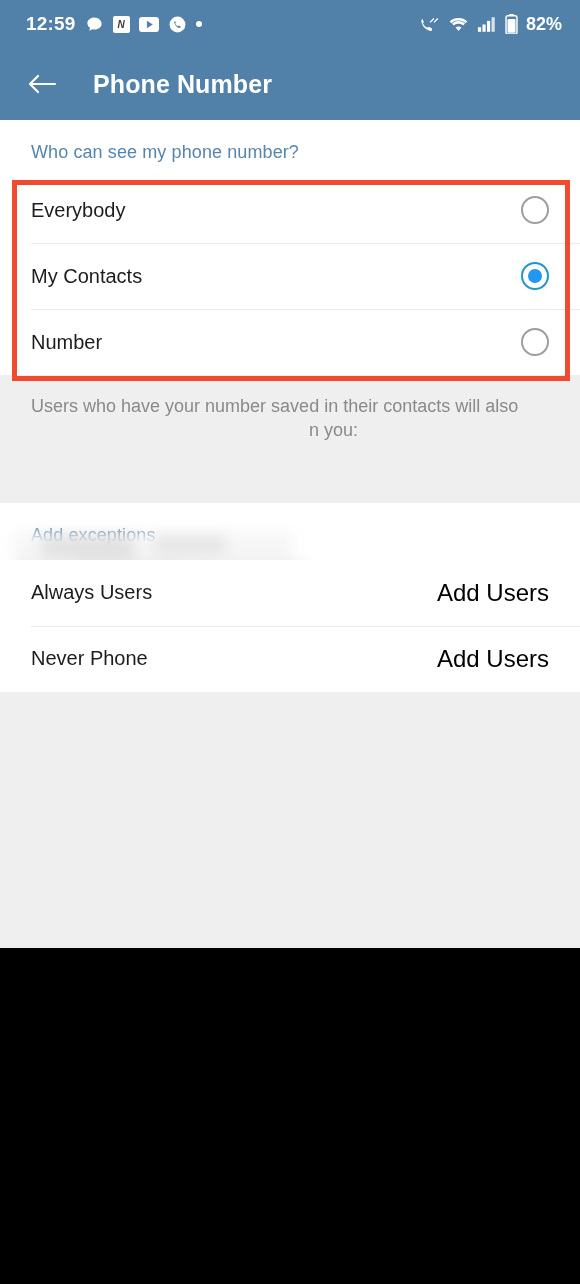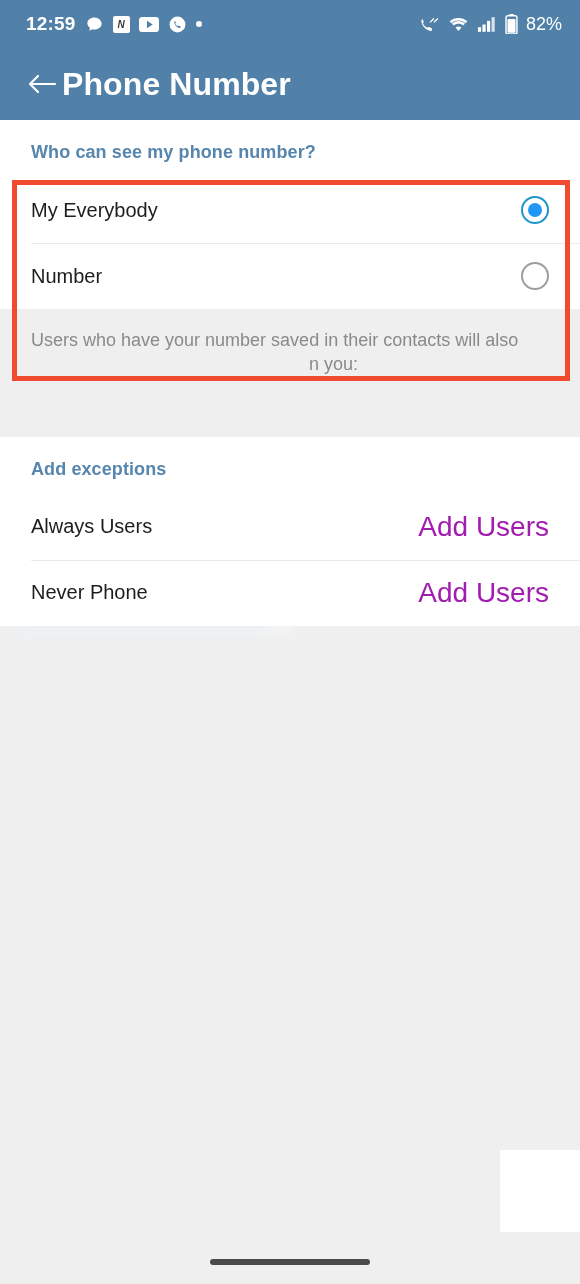--- a/index.html
+++ b/index.html
@@ -4,92 +4,93 @@
 <style>
   * { margin:0; padding:0; box-sizing:border-box; }
   html, body {
     width:580px; height:1284px;
     background:#000;
     font-family:"Liberation Sans", sans-serif;
     overflow:hidden;
   }
   .phone {
     position:relative;
-    width:580px; height:1284px;
+    width:580px; height:948px;
     background:#efefef;
     overflow:hidden;
   }
 
   
   .statusbar {
     height:48px;
     background:#5180a8;
     display:flex;
     align-items:center;
     padding:0 18px 0 26px;
     color:#fff;
   }
   .sb-left { display:flex; align-items:center; gap:9px; }
   .sb-time { font-size:19px; font-weight:bold; letter-spacing:.2px; }
   .sb-right { margin-left:auto; display:flex; align-items:center; gap:8px; }
-  .sb-batt-txt { font-size:18px; font-weight:normal; }
+  .sb-batt-txt { font-size:18px; font-weight:bold; }
   .ic { display:inline-block; }
   .ic svg { display:block; }
   .ic-newsbox {
     width:17px; height:17px; background:#fff; border-radius:2px;
     display:flex; align-items:center; justify-content:center;
     font-size:10px; font-weight:bold; color:#3a3a3a; font-style:italic;
   }
   .ic-dot { width:6px; height:6px; border-radius:50%; background:#fff; }
 
   
   .appbar {
     height:72px;
     background:#5180a8;
     display:flex;
     align-items:center;
     padding:0 22px;
   }
   .back-arrow { width:40px; height:40px; display:flex; align-items:center; justify-content:center; cursor:pointer; }
   .appbar-title {
     color:#fff;
-    font-size:32px;
+    font-size:25px;
     font-weight:bold;
+    margin-left:31px;
     letter-spacing:.1px;
   }
 
   
   .content { position:relative; background:#efefef; height:calc(1284px - 120px); }
 
   .card { background:#fff; }
 
   .section-header {
     font-size:18px;
-    font-weight:bold;
+    font-weight:normal;
     color:#5686ad;
     padding:22px 31px 14px 31px;
     letter-spacing:.1px;
   }
 
   .row {
     display:flex;
     align-items:center;
     padding:0 31px;
     height:66px;
     position:relative;
     background:#fff;
   }
   .row + .row::before {
     content:"";
     position:absolute;
     left:31px; right:0; top:0;
     height:1px; background:#eaeaea;
   }
   .row-label { font-size:20px; color:#1d1d1d; }
-  .row-action { margin-left:auto; font-size:28px; color:#a21caf; cursor:pointer; }
+  .row-action { margin-left:auto; font-size:24px; color:#000000; cursor:pointer; }
 
   .radio {
     margin-left:auto;
     width:28px; height:28px;
     border-radius:50%;
     border:2px solid #9e9e9e;
     background:#fff;
     position:relative;
     cursor:pointer;
   }
@@ -222,23 +223,27 @@
       </svg>
     </div>
     <div class="appbar-title">Phone Number</div>
   </div>
 
   <div class="content">
 
     <div class="card">
       <div class="section-header">Who can see my phone number?</div>
 
-
-      <div class="row">
-        <span class="row-label">My Everybody</span>
+      <div class="row">
+        <span class="row-label">Everybody</span>
+        <span class="radio"></span>
+      </div>
+
+      <div class="row">
+        <span class="row-label">My Contacts</span>
         <span class="radio selected"></span>
       </div>
 
       <div class="row">
         <span class="row-label">Number</span>
         <span class="radio"></span>
       </div>
     </div>
 
     <div class="footnote" style="padding-bottom:60px;">

